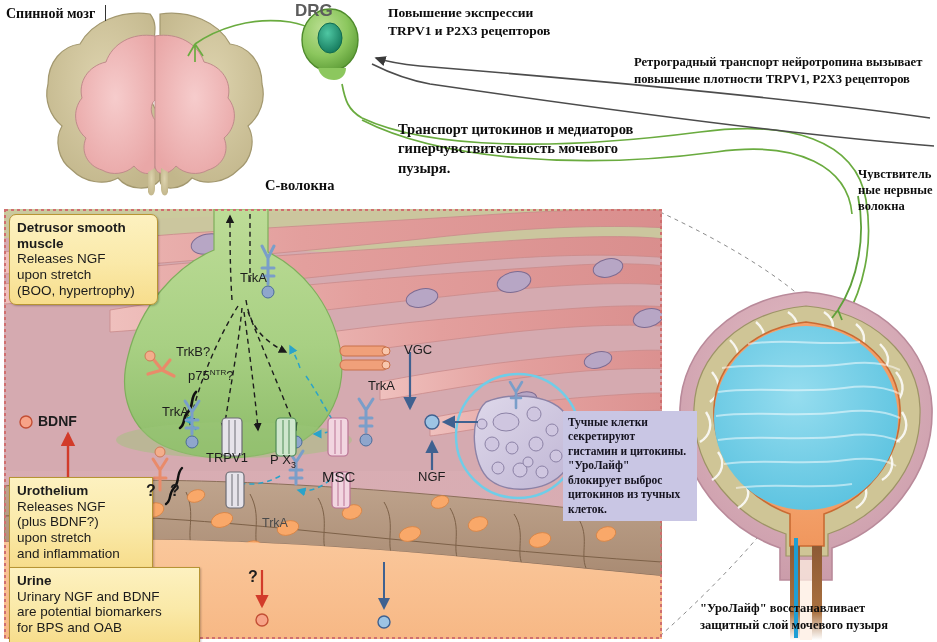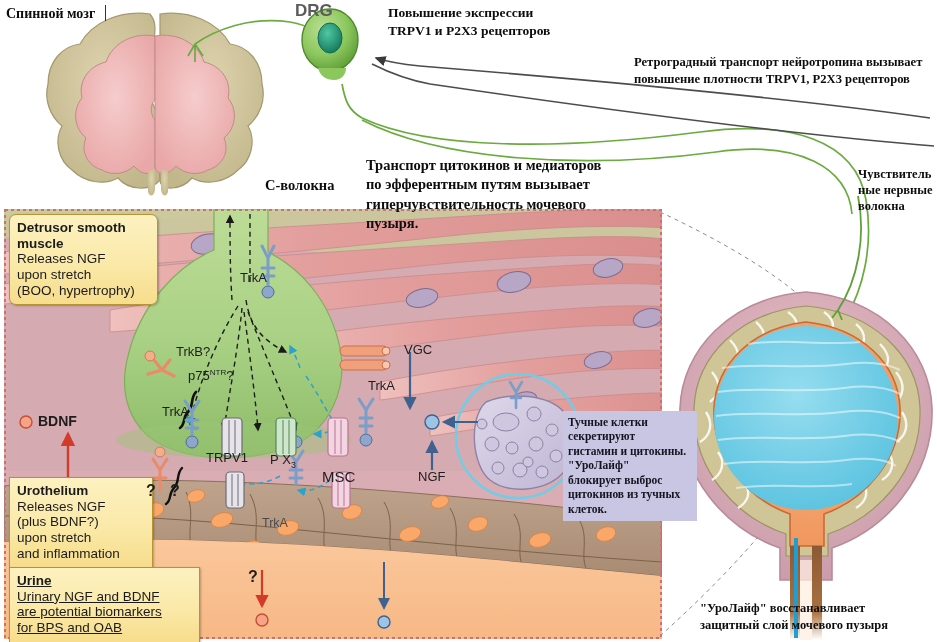--- a/index.html
+++ b/index.html
@@ -448,23 +448,22 @@
   <div class="title-ru" style="left:388px;top:4px;font-size:13.5px;line-height:1.35;">
     <div>Повышение экспрессии</div>
     <div>TRPV1 и P2X3 рецепторов</div>
   </div>
 
   <div class="title-ru" style="left:634px;top:54px;font-size:12.6px;line-height:1.35;">
     <div>Ретроградный транспорт нейротропина вызывает</div>
     <div>повышение плотности TRPV1, P2X3 рецепторов</div>
   </div>
 
-  <div class="title-ru" style="left:366px;top:120px;font-size:14.5px;line-height:1.33;margin-top:36px;">
+  <div class="title-ru" style="left:398px;top:120px;font-size:14.5px;line-height:1.33;">
     <div>Транспорт цитокинов и медиаторов</div>
-    <div>по эфферентным путям вызывает</div>
     <div>гиперчувствительность мочевого</div>
     <div>пузыря.</div>
   </div>
 
   <div class="title-ru" style="left:265px;top:177px;font-size:14.5px;">
     <span>С-волокна</span>
   </div>
 
   <div class="title-ru" style="left:858px;top:166px;font-size:12.5px;line-height:1.28;">
     <div>Чувствитель</div>
@@ -489,21 +488,21 @@
       <span>Urothelium</span>
     </b>
     <span class="body">
       <span>Releases NGF</span><br>
       <span>(plus BDNF?)</span><br>
       <span>upon stretch</span><br>
       <span>and inflammation</span>
     </span>
   </div>
 
-  <div class="ybox abs" style="left:9px;top:567px;width:175px;text-decoration:underline;">
+  <div class="ybox abs" style="left:9px;top:567px;width:175px;">
     <b>
       <span>Urine</span>
     </b>
     <span class="body">
       <span>Urinary NGF and BDNF</span><br>
       <span>are potential biomarkers</span><br>
       <span>for BPS and OAB</span>
     </span>
   </div>
 

